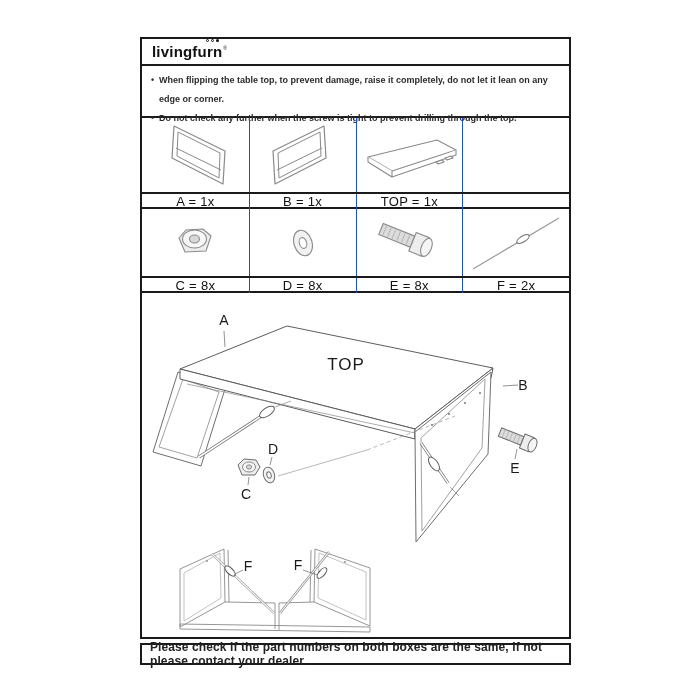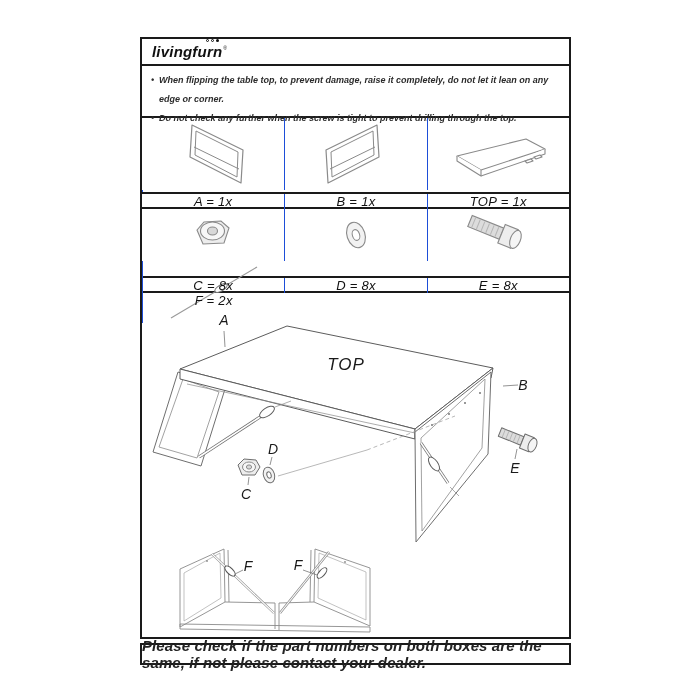--- a/index.html
+++ b/index.html
@@ -1,18 +1,18 @@
 <!DOCTYPE html>
 <html><head>
 <meta charset="utf-8">
 <style>
   * { margin:0; padding:0; box-sizing:border-box; }
   html,body { width:700px; height:700px; background:#ffffff;
     font-family:"Liberation Sans", sans-serif; color:#1a1a1a; }
-  #canvas { position:relative; width:584px; height:700px; background:#fff; overflow:hidden;font-style:italic; }
+  #canvas { position:relative; width:584px; height:700px; background:#fff; overflow:hidden; }
 
   
   .page { position:absolute; left:140px; top:37px; width:431px; height:602px;
     border:2px solid #1a1a1a; background:#fff; }
 
   
   .hdr { position:absolute; left:0; right:0; top:0; height:27px;
     border-bottom:2px solid #1a1a1a; display:flex; align-items:center; }
   .logo { position:relative; margin-left:10px; display:flex; align-items:flex-end; }
   .logo-text { font-size:15px; font-weight:700; letter-spacing:.2px; color:#111; line-height:1; }
@@ -27,42 +27,42 @@
   
   .notes { position:absolute; left:0; right:0; top:29px; height:50px;
     border-bottom:2px solid #1a1a1a; padding:3px 8px 0 8px; }
   .notes ul { list-style:none; }
   .notes li { font-size:9px; font-weight:600; color:#2b2b2b; line-height:19px;
     padding-left:9px; position:relative; }
   .notes li::before { content:"•"; position:absolute; left:1px; top:0; }
 
   
   .parts { position:absolute; left:0; right:0; top:79px; }
-  .prow { display:grid; grid-template-columns:1fr 1fr 1fr; }
+  .prow { display:grid; grid-template-columns:1fr 1fr 1fr 1fr; }
   .prow > div { border-left:1px solid #1d4ed8; display:flex;
     align-items:center; justify-content:center; }
   .prow > div:first-child { border-left:none; }
   .prow.img1 { height:74px; }
   .prow.img2 { height:67px; }
   .prow.lab { height:17px; border-top:2px solid #1a1a1a; border-bottom:2px solid #1a1a1a; }
   .prow.lab > div { font-size:13px; color:#111; letter-spacing:.3px; }
 
   
   .diagram { position:absolute; left:0; right:0; top:260px; bottom:0; }
   .diagram svg { display:block; width:100%; height:100%; }
 
   svg text { font-family:"Liberation Sans", sans-serif; fill:#1a1a1a; }
   .lbl  { font-size:14px; }
   .lblT { font-size:17px; letter-spacing:1px; }
 
   
   .footer { position:absolute; left:140px; top:643px; width:431px; height:22px;
     border:2px solid #1a1a1a; background:#fff; display:flex; align-items:center;
     justify-content:center; }
-  .footer span { font-size:15px; font-weight:600; color:#222; letter-spacing:.1px; }
+  .footer span { font-size:12px; font-weight:600; color:#222; letter-spacing:.1px;padding-left:8px; }
 </style>
 </head>
 <body>
 
 <div id="canvas">
   <div class="page">
 
     <div class="hdr">
       <div class="logo">
         <div class="logo-dots">

